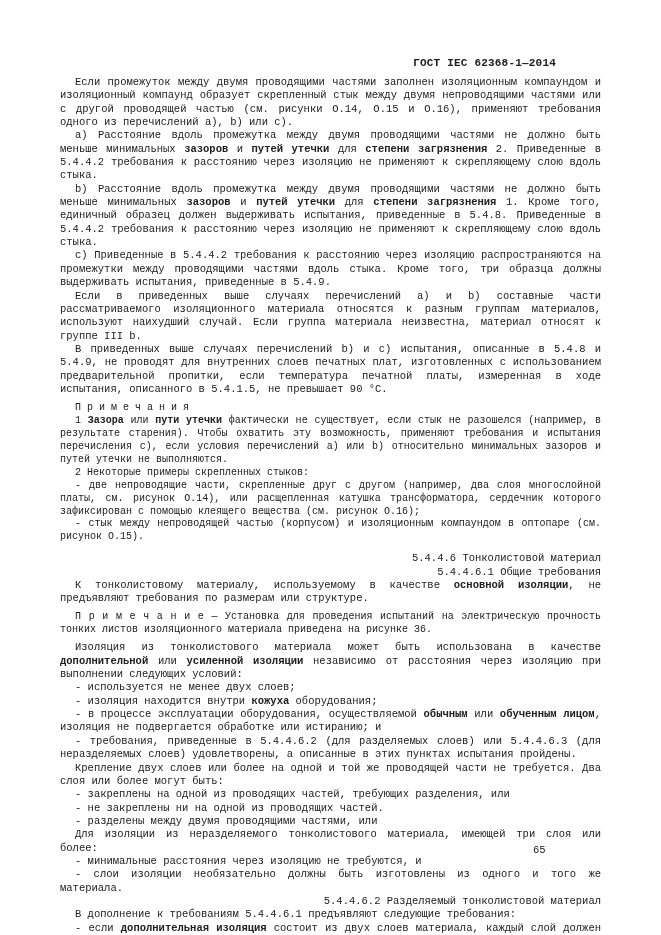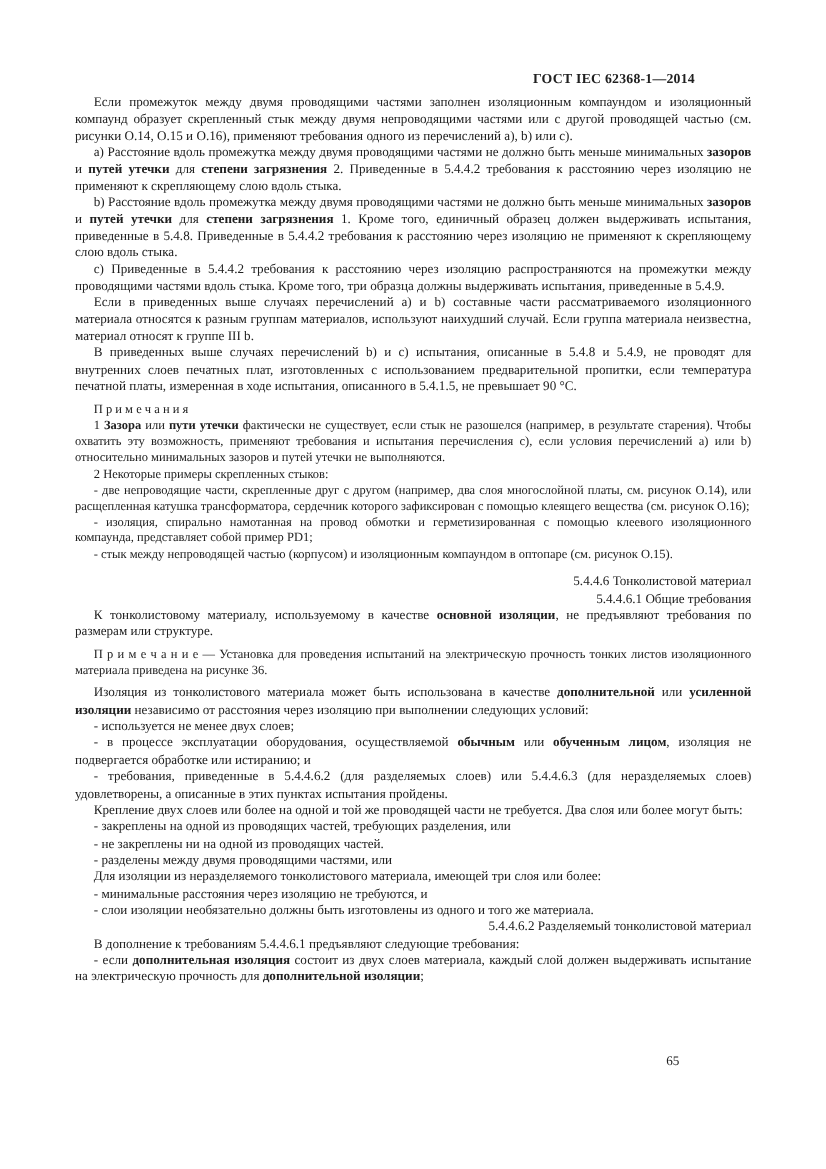--- a/index.html
+++ b/index.html
@@ -6,21 +6,21 @@
     margin: 0;
     padding: 0;
     background: #ffffff;
   }
   .page {
     position: relative;
     width: 616px;
     height: 935px;
     background: #ffffff;
     overflow: hidden;
-    font-family: Liberation Serif, serif;
+    font-family: Liberation Mono, monospace;
     color: #202020;
   }
   .header-title {
     position: absolute;
     top: 57px;
     left: 60px;
     right: 60px;
     text-align: right;
     font-weight: 700;
     font-size: 11px;
@@ -80,28 +80,28 @@
       <p class="block-p"><span>Если промежуток между двумя проводящими частями заполнен изоляционным компаундом и изоляционный компаунд образует скрепленный стык между двумя непроводящими частями или с другой проводящей частью (см. рисунки O.14, O.15 и O.16), применяют требования одного из перечислений a), b) или c).</span></p>
       <p class="block-p"><span>a) Расстояние вдоль промежутка между двумя проводящими частями не должно быть меньше минимальных </span><b>зазоров</b><span> и </span><b>путей утечки</b><span> для </span><b>степени загрязнения</b><span> 2. Приведенные в 5.4.4.2 требования к расстоянию через изоляцию не применяют к скрепляющему слою вдоль стыка.</span></p>
       <p class="block-p"><span>b) Расстояние вдоль промежутка между двумя проводящими частями не должно быть меньше минимальных </span><b>зазоров</b><span> и </span><b>путей утечки</b><span> для </span><b>степени загрязнения</b><span> 1. Кроме того, единичный образец должен выдерживать испытания, приведенные в 5.4.8. Приведенные в 5.4.4.2 требования к расстоянию через изоляцию не применяют к скрепляющему слою вдоль стыка.</span></p>
       <p class="block-p"><span>c) Приведенные в 5.4.4.2 требования к расстоянию через изоляцию распространяются на промежутки между проводящими частями вдоль стыка. Кроме того, три образца должны выдерживать испытания, приведенные в 5.4.9.</span></p>
       <p class="block-p"><span>Если в приведенных выше случаях перечислений a) и b) составные части рассматриваемого изоляционного материала относятся к разным группам материалов, используют наихудший случай. Если группа материала неизвестна, материал относят к группе III b.</span></p>
       <p class="block-p"><span>В приведенных выше случаях перечислений b) и c) испытания, описанные в 5.4.8 и 5.4.9, не проводят для внутренних слоев печатных плат, изготовленных с использованием предварительной пропитки, если температура печатной платы, измеренная в ходе испытания, описанного в 5.4.1.5, не превышает 90 °C.</span></p>
       <p class="block-notes-title"><span>П р и м е ч а н и я</span></p>
       <p class="block-note"><span>1 </span><b>Зазора</b><span> или </span><b>пути утечки</b><span> фактически не существует, если стык не разошелся (например, в результате старения). Чтобы охватить эту возможность, применяют требования и испытания перечисления c), если условия перечислений a) или b) относительно минимальных зазоров и путей утечки не выполняются.</span></p>
       <p class="block-note"><span>2 Некоторые примеры скрепленных стыков:</span></p>
       <p class="block-note"><span>- две непроводящие части, скрепленные друг с другом (например, два слоя многослойной платы, см. рисунок O.14), или расщепленная катушка трансформатора, сердечник которого зафиксирован с помощью клеящего вещества (см. рисунок O.16);</span></p>
-      <p class="block-note"><span>- изоляция, спирально намотанная на провод обмотки и герметизированная с помощью клеевого изоляционного компаунда, представляет собой пример PD1;</span></p>
       <p class="block-note"><span>- стык между непроводящей частью (корпусом) и изоляционным компаундом в оптопаре (см. рисунок O.15).</span></p>
       <p class="block-heading"><span>5.4.4.6 Тонколистовой материал</span></p>
       <p class="block-heading"><span>5.4.4.6.1 Общие требования</span></p>
       <p class="block-p"><span>К тонколистовому материалу, используемому в качестве </span><b>основной изоляции</b><span>, не предъявляют требования по размерам или структуре.</span></p>
       <p class="block-note-block"><span>П р и м е ч а н и е — Установка для проведения испытаний на электрическую прочность тонких листов изоляционного материала приведена на рисунке 36.</span></p>
       <p class="block-p"><span>Изоляция из тонколистового материала может быть использована в качестве </span><b>дополнительной</b><span> или </span><b>усиленной изоляции</b><span> независимо от расстояния через изоляцию при выполнении следующих условий:</span></p>
       <p class="block-p"><span>- используется не менее двух слоев;</span></p>
+      <p class="block-p"><span>- изоляция находится внутри </span><b>кожуха</b><span> оборудования;</span></p>
       <p class="block-p"><span>- в процессе эксплуатации оборудования, осуществляемой </span><b>обычным</b><span> или </span><b>обученным лицом</b><span>, изоляция не подвергается обработке или истиранию; и</span></p>
       <p class="block-p"><span>- требования, приведенные в 5.4.4.6.2 (для разделяемых слоев) или 5.4.4.6.3 (для неразделяемых слоев) удовлетворены, а описанные в этих пунктах испытания пройдены.</span></p>
       <p class="block-p"><span>Крепление двух слоев или более на одной и той же проводящей части не требуется. Два слоя или более могут быть:</span></p>
       <p class="block-p"><span>- закреплены на одной из проводящих частей, требующих разделения, или</span></p>
       <p class="block-p"><span>- не закреплены ни на одной из проводящих частей.</span></p>
       <p class="block-p"><span>- разделены между двумя проводящими частями, или</span></p>
       <p class="block-p"><span>Для изоляции из неразделяемого тонколистового материала, имеющей три слоя или более:</span></p>
       <p class="block-p"><span>- минимальные расстояния через изоляцию не требуются, и</span></p>
       <p class="block-p"><span>- слои изоляции необязательно должны быть изготовлены из одного и того же материала.</span></p>
       <p class="block-heading"><span>5.4.4.6.2 Разделяемый тонколистовой материал</span></p>

